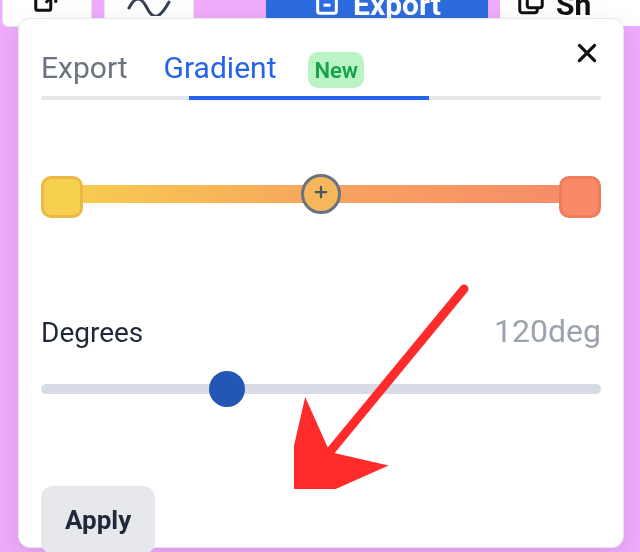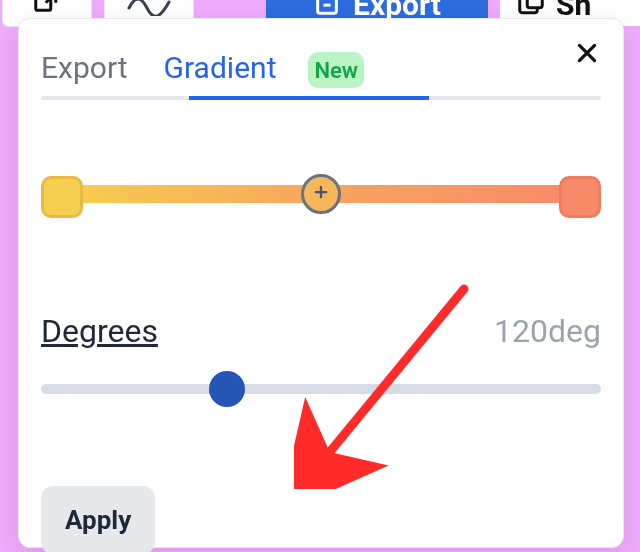--- a/index.html
+++ b/index.html
@@ -44,21 +44,21 @@
 .grad-wrap{position:relative;margin-top:76px;height:36px;}
 .grad-track{position:absolute;left:18px;right:18px;top:9px;height:18px;border-radius:9px;background:linear-gradient(90deg,#f7cf4e 0%,#f7a55e 50%,#f88a6a 100%);} 
 .stop{position:absolute;top:0;width:36px;height:36px;border-radius:10px;}
 .stop.left{left:0;background:#f7cf4e;border:3px solid #eab945;}
 .stop.right{right:0;background:#f88a6a;border:3px solid #ee7d5e;}
 .add-stop{position:absolute;left:50%;top:50%;transform:translate(-50%,-50%);width:34px;height:34px;border-radius:50%;background:#f5b65c;border:3px solid #6b7280;display:flex;align-items:center;justify-content:center;color:#4b5563;}
 .add-stop svg{width:18px;height:18px;}
 
 
 .deg-row{display:flex;justify-content:space-between;align-items:baseline;margin-top:100px;}
-.deg-label{font-size:32px;color:var(--text);text-decoration:underline;}
+.deg-label{font-size:28px;color:var(--text);}
 .deg-value{font-size:32px;color:var(--muted);}
 .slider{position:relative;margin-top:18px;height:40px;}
 .slider-track{position:absolute;left:0;right:0;top:16px;height:10px;border-radius:6px;background:var(--track);}
 .slider-thumb{position:absolute;top:3px;width:36px;height:36px;border-radius:50%;background:var(--thumb);left:calc(33.3% - 18px);}
 
 
 .apply-row{display:flex;gap:16px;align-items:stretch;margin-top:78px;}
 .css-input{flex:1;height:64px;border:3px solid var(--accent);border-radius:12px;background:#fff;display:flex;align-items:center;padding:0 18px;font-size:28px;color:#111;overflow:hidden;white-space:nowrap;}
 .apply-btn{flex:0 0 auto;height:68px;padding:0 24px;border-radius:12px;background:var(--btn-bg);display:flex;align-items:center;justify-content:flex-start;font-size:26px;font-weight:700;color:var(--btn-text);cursor:pointer;}
 

